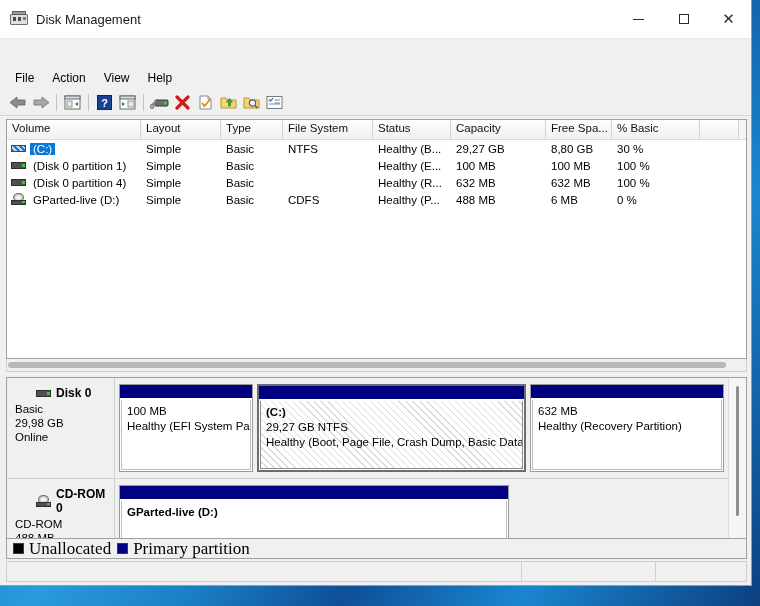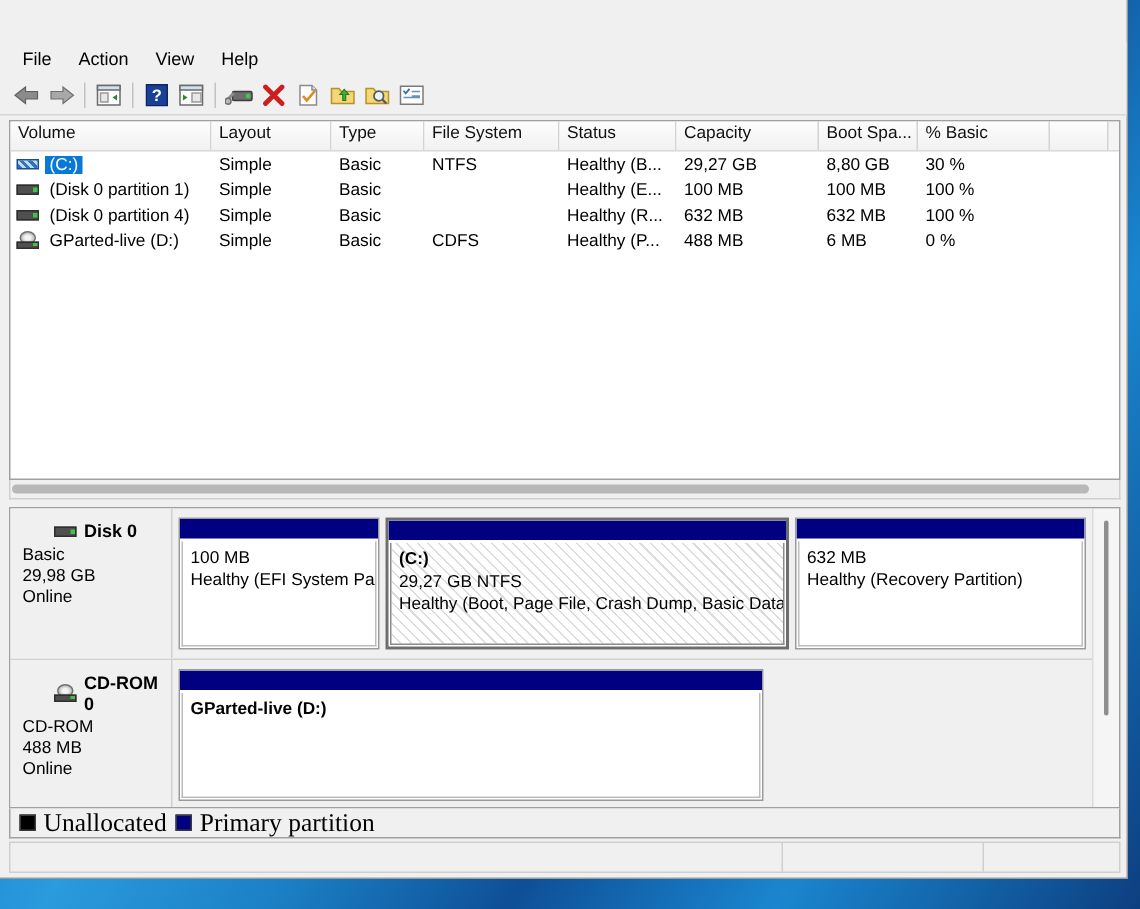--- a/index.html
+++ b/index.html
@@ -394,20 +394,41 @@
   .statusbar .seg.s2 { width: 134px; }
   .statusbar .seg.s3 { width: 90px; border-right: none; }
 </style>
 </head>
 <body>
 
 <div id="screen">
 
   <div id="window">
 
+    <div class="titlebar">
+      <span class="app-icon">
+        <span class="body"></span>
+        <span class="lid"></span>
+        <span class="d1"></span>
+        <span class="d2"></span>
+        <span class="led"></span>
+      </span>
+      <span class="title-text">Disk Management</span>
+      <span class="win-buttons">
+        <span class="win-btn minimize">
+          <i class="gl-min"></i>
+        </span>
+        <span class="win-btn maximize">
+          <i class="gl-max"></i>
+        </span>
+        <span class="win-btn close">
+          <i class="gl-close">✕</i>
+        </span>
+      </span>
+    </div>
 
     <div class="menubar">
       <span class="menu-item">File</span>
       <span class="menu-item">Action</span>
       <span class="menu-item">View</span>
       <span class="menu-item">Help</span>
     </div>
 
     <div class="toolbar">
 
@@ -505,21 +526,21 @@
 
       <div class="vol-list">
 
         <div class="vl-header">
           <div class="th" style="width:134px">Volume</div>
           <div class="th" style="width:80px">Layout</div>
           <div class="th" style="width:62px">Type</div>
           <div class="th" style="width:90px">File System</div>
           <div class="th" style="width:78px">Status</div>
           <div class="th" style="width:95px">Capacity</div>
-          <div class="th" style="width:66px">Boot Spa...</div>
+          <div class="th" style="width:66px">Free Spa...</div>
           <div class="th" style="width:88px">% Basic</div>
           <div class="th" style="width:39px"></div>
         </div>
 
         <div class="vl-body">
 
           <div class="vl-row selected">
             <div class="td vol" style="width:134px">
               <span class="v-icon hatched">
                 <span class="drive"></span>

